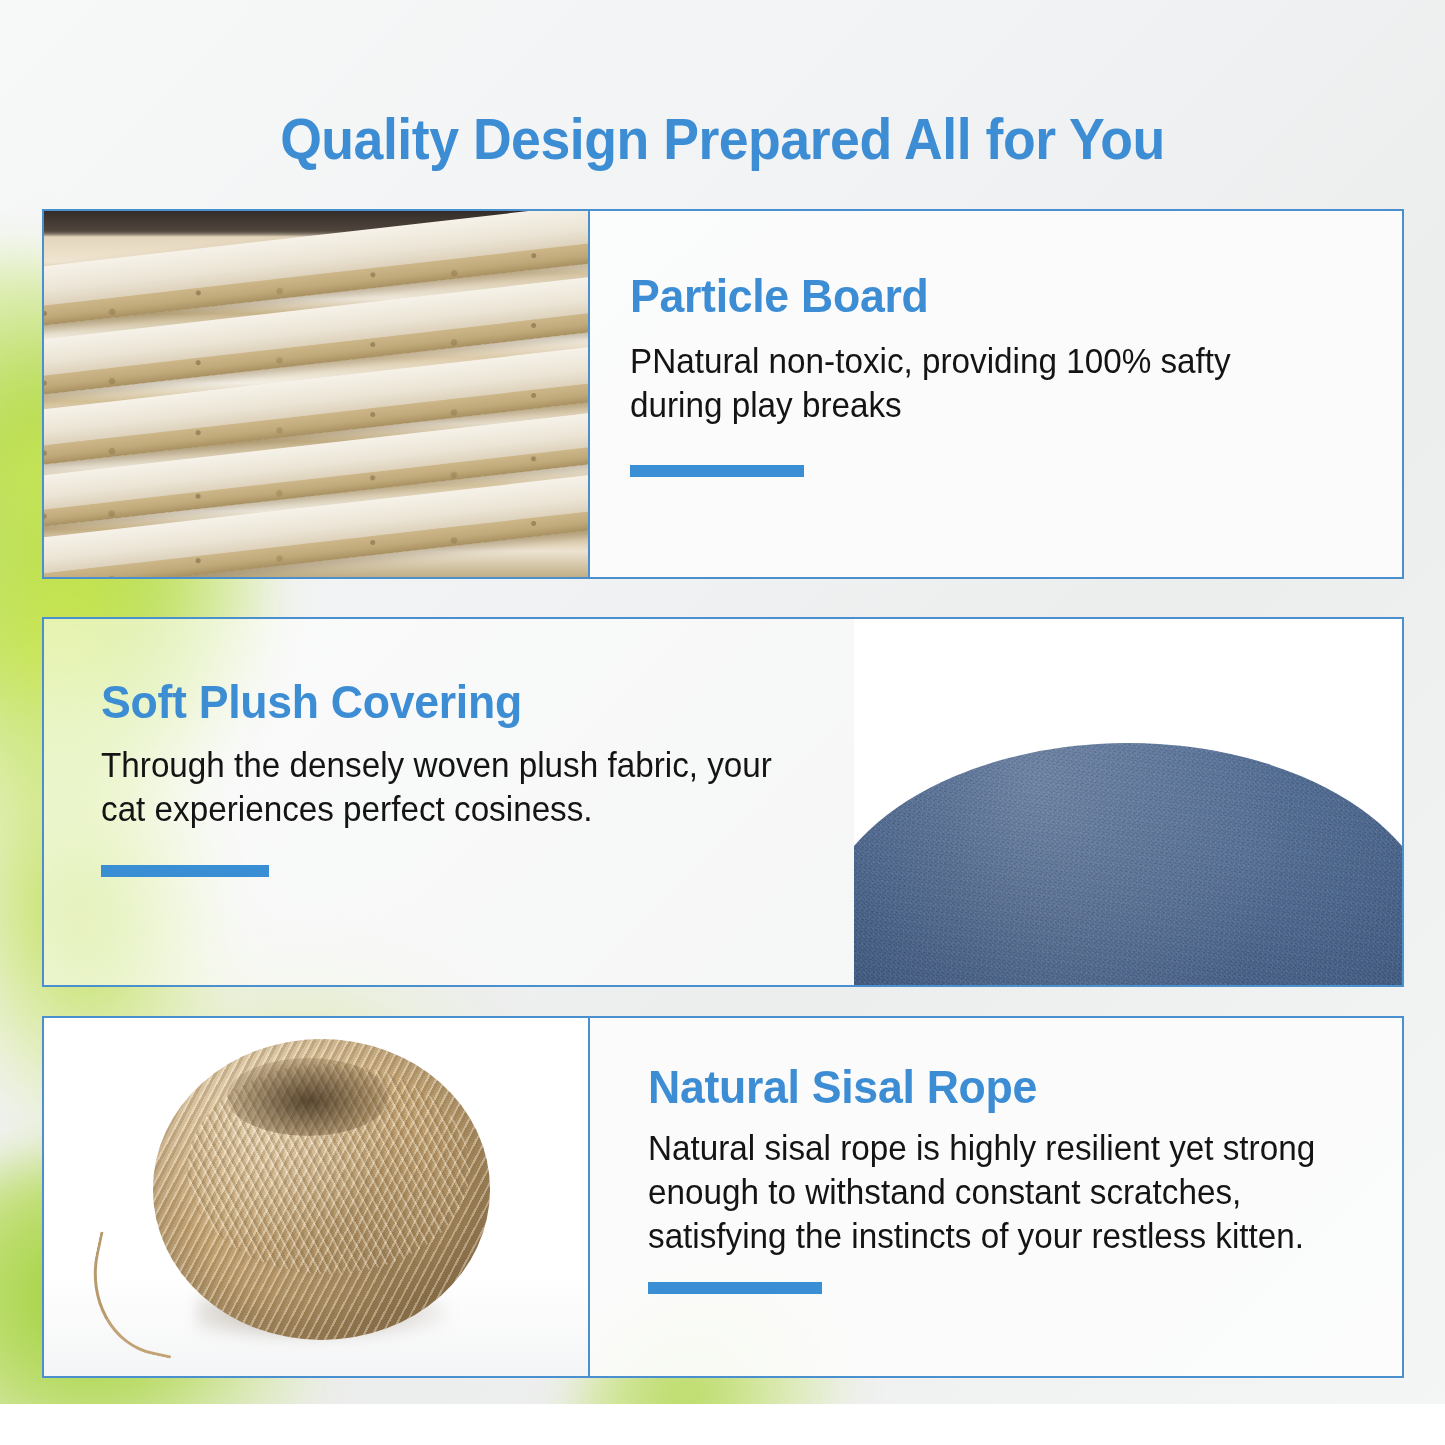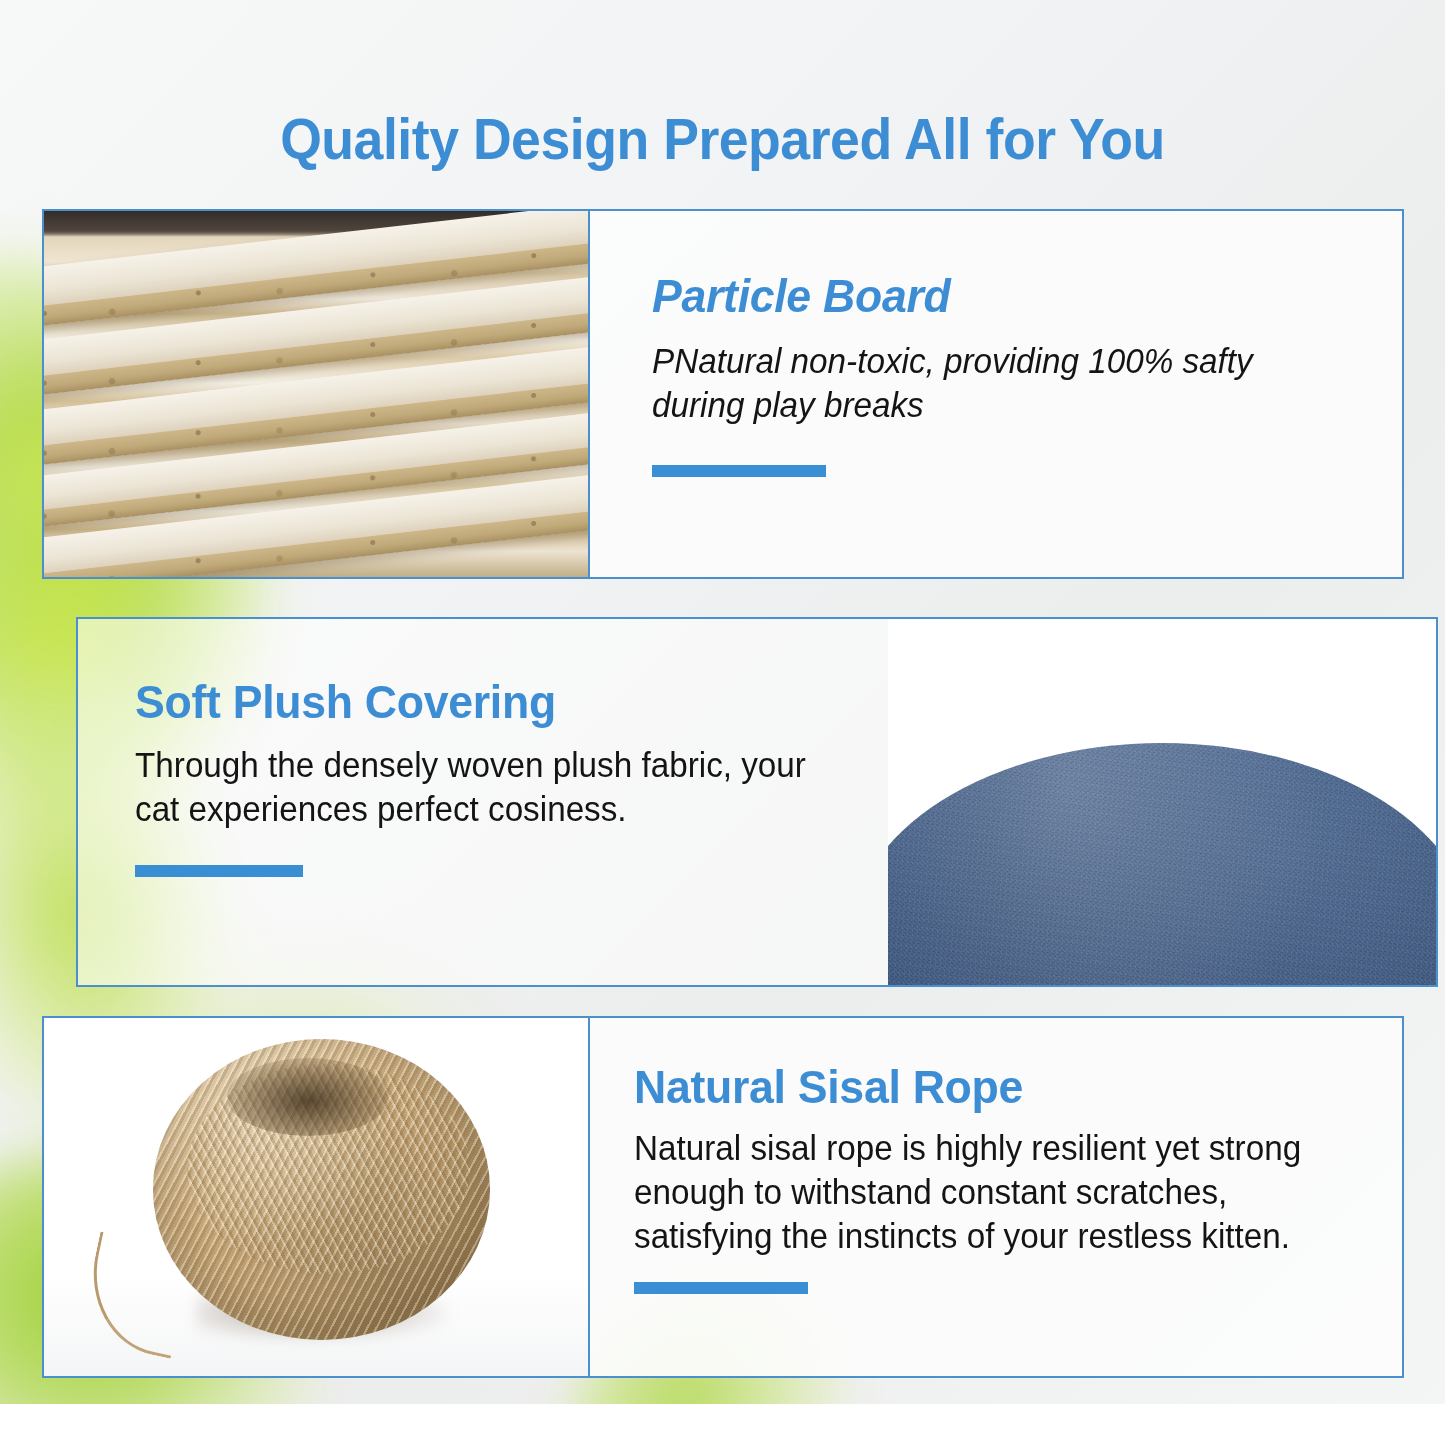--- a/index.html
+++ b/index.html
@@ -109,21 +109,21 @@
 
   
   .card {
     position: absolute;
     box-sizing: border-box;
     border: 2px solid #4a90cf;
     display: flex;
     overflow: hidden;
   }
   .card.light    { background: rgba(252,252,252,0.93); }
-  .card.translucent { background: rgba(255,255,255,0.55); margin-left: 34px; }
+  .card.translucent { background: rgba(255,255,255,0.55); }
 
   .card-photo  { position: relative; overflow: hidden; flex: 0 0 auto; }
   .card-text   { position: relative; box-sizing: border-box; flex: 1 1 auto; }
 
   .divider-v {
     position: absolute;
     top: 0; bottom: 0;
     width: 2px;
     background: #4a90cf;
   }
@@ -149,21 +149,21 @@
     transform-origin: left center;
   }
   .accent-bar {
     height: 12px;
     background: #3a8ed3;
   }
 
   
   #card1 { left: 42px; top: 209px; width: 1362px; height: 370px; }
   #card1 .card-photo { width: 544px; height: 100%; }
-  #card1 .card-text  { padding: 58px 60px 0 64px; font-style: italic; }
+  #card1 .card-text  { padding: 58px 60px 0 42px; }
   #card1 .feat-title { margin-bottom: 16px; }
   #card1 .accent-bar { width: 174px; margin-top: 38px; }
 
   
   .pb {
     position: absolute; inset: 0;
     background:
       linear-gradient(180deg,
         #3b3430 0%, #473e38 5%,
         #e3d6bd 7%, #efe5d2 14%,
@@ -232,21 +232,21 @@
     background-image:
       repeating-linear-gradient(48deg, rgba(255,255,255,0.11) 0 1px, rgba(0,0,0,0) 1px 3px),
       repeating-linear-gradient(-39deg, rgba(0,0,0,0.14) 0 1px, rgba(0,0,0,0) 1px 4px),
       repeating-linear-gradient(94deg, rgba(255,255,255,0.08) 0 1px, rgba(0,0,0,0) 1px 5px),
       repeating-linear-gradient(8deg, rgba(0,0,0,0.10) 0 1px, rgba(0,0,0,0) 1px 3px);
   }
 
   
   #card3 { left: 42px; top: 1016px; width: 1362px; height: 362px; }
   #card3 .card-photo { width: 544px; height: 100%; background:#ffffff; }
-  #card3 .card-text  { padding: 42px 44px 0 46px; }
+  #card3 .card-text  { padding: 42px 44px 0 60px; }
   #card3 .feat-title { margin-bottom: 12px; }
   #card3 .accent-bar { width: 174px; margin-top: 24px; }
 
   .rope-stage { position: absolute; inset: 0; background: linear-gradient(180deg,#ffffff 0%,#ffffff 72%,#f4f5f6 100%); }
   .rope-shadow {
     position: absolute;
     left: 28%; top: 74%;
     width: 46%; height: 16%;
     background: radial-gradient(ellipse at 45% 50%, rgba(70,58,44,0.50) 0%, rgba(120,104,82,0.22) 48%, rgba(255,255,255,0) 78%);
     filter: blur(7px);

